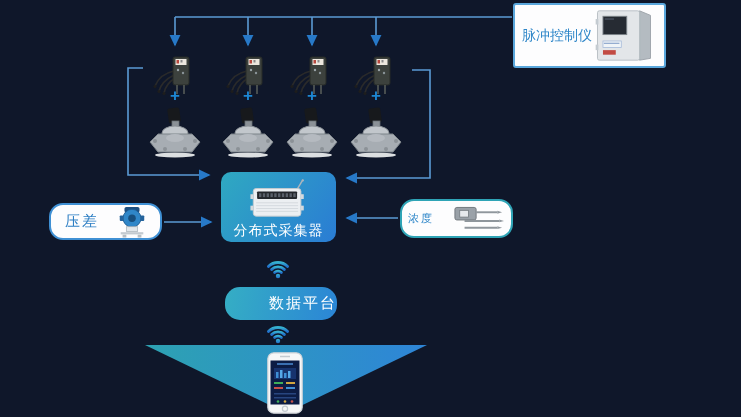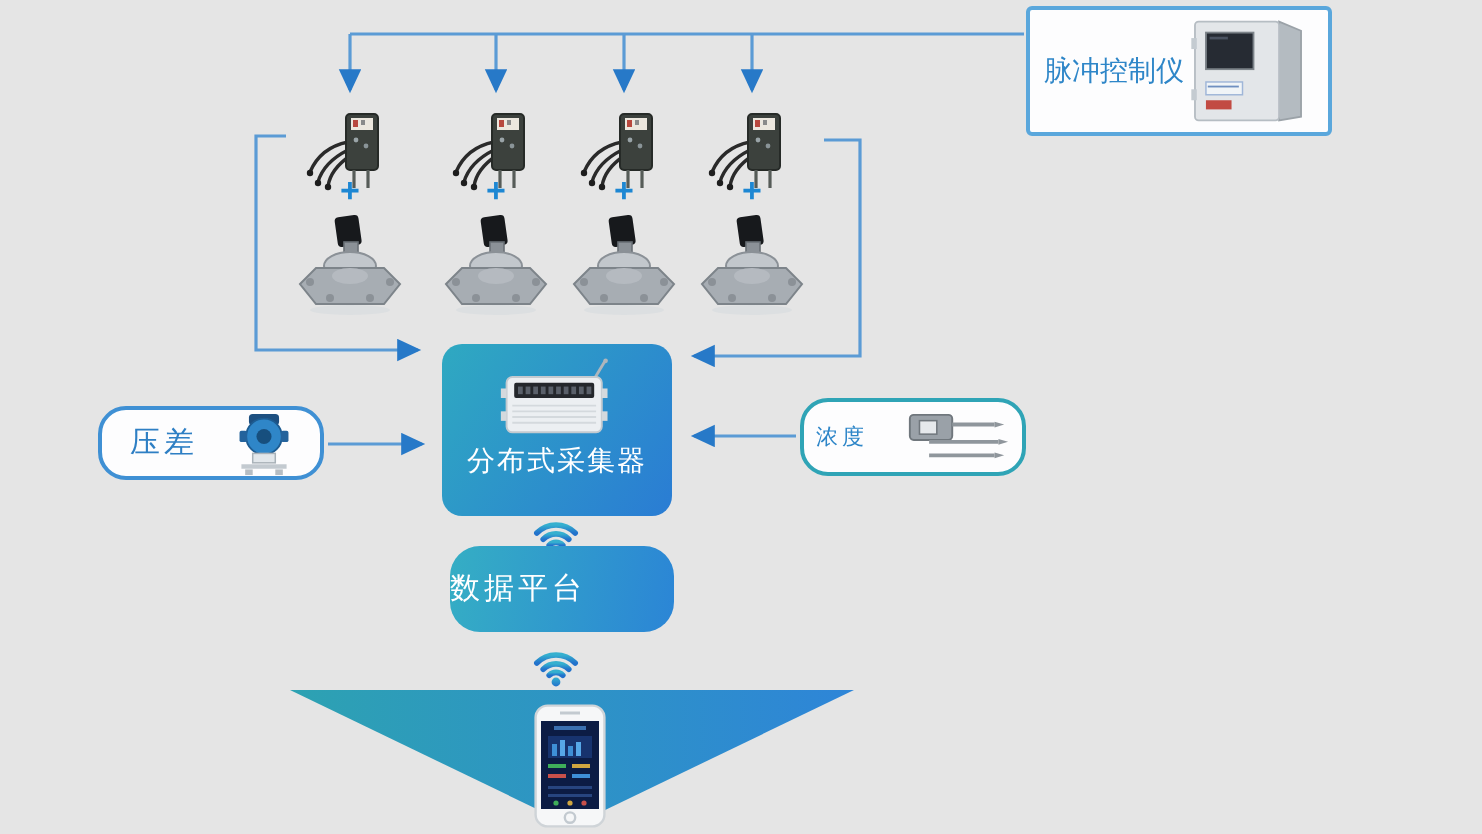--- a/index.html
+++ b/index.html
@@ -1,18 +1,18 @@
 <!DOCTYPE html>
 <html><head>
 <meta charset="utf-8">
 <style>
   html,body{margin:0;padding:0;background:#fff;}
   #canvas{
     position:relative;width:741px;height:417px;overflow:hidden;
-    background:#e5e5e5;
+    background:#0f172a;
     font-family:"Liberation Sans","DejaVu Sans",sans-serif;
   }
   .abs{position:absolute;}
   svg{display:block;}
 
   
   #connectors{position:absolute;left:0;top:0;pointer-events:none;}
 
   
   .pulse-box{
@@ -28,42 +28,42 @@
   .vcol{width:56px;height:158px;top:55px;}
   .vcol .coil{position:absolute;left:3px;top:0;}
   .vcol .plus{
     position:absolute;left:0;top:31px;width:56px;text-align:center;
     color:#1d87d3;font-size:17px;font-weight:bold;line-height:20px;
   }
   .vcol .valve{position:absolute;left:0;top:52px;}
 
   
   .collector-box{
-    left:221px;top:172px;width:115px;height:86px;border-radius:10px;
+    left:221px;top:172px;width:115px;height:70px;border-radius:10px;
     background:linear-gradient(125deg,#2fa9c1 0%,#2a7cd4 100%);
     display:flex;flex-direction:column;align-items:center;justify-content:flex-start;
   }
   .collector-box .lbl{color:#fff;font-size:14px;letter-spacing:1px;margin-top:3px;}
   .collector-box svg{margin-top:7px;}
 
   
   .pill{
     background:#fdfdfe;border-radius:14px;box-sizing:border-box;
     display:flex;align-items:center;justify-content:center;gap:19px;
   }
   .pressure-box{left:49px;top:203px;width:113px;height:37px;border:2px solid #3f90d4;}
   .pressure-box .lbl{color:#2e7fc4;font-size:15px;letter-spacing:2px;}
   .conc-box{left:400px;top:199px;width:113px;height:39px;border:2px solid #2fa4b6;}
   .conc-box .lbl{color:#2e86c8;font-size:11px;letter-spacing:2px;}
 
   
   .platform-box{
-    left:225px;top:273px;width:112px;height:43px;border-radius:15px;
+    left:225px;top:287px;width:112px;height:33px;border-radius:15px;
     background:linear-gradient(100deg,#35aec4 0%,#2b85d6 100%);
-    display:flex;align-items:center;justify-content:flex-start;
+    display:flex;align-items:center;justify-content:flex-end;
   }
   .platform-box .lbl{color:#fff;font-size:15px;letter-spacing:2px;}
 
   .wifi1{left:262px;top:255px;}
   .wifi2{left:262px;top:320px;}
 
   
   .funnel{
     left:145px;top:345px;width:282px;height:68px;
     background:linear-gradient(90deg,#2da2b2 0%,#2e85d8 100%);

